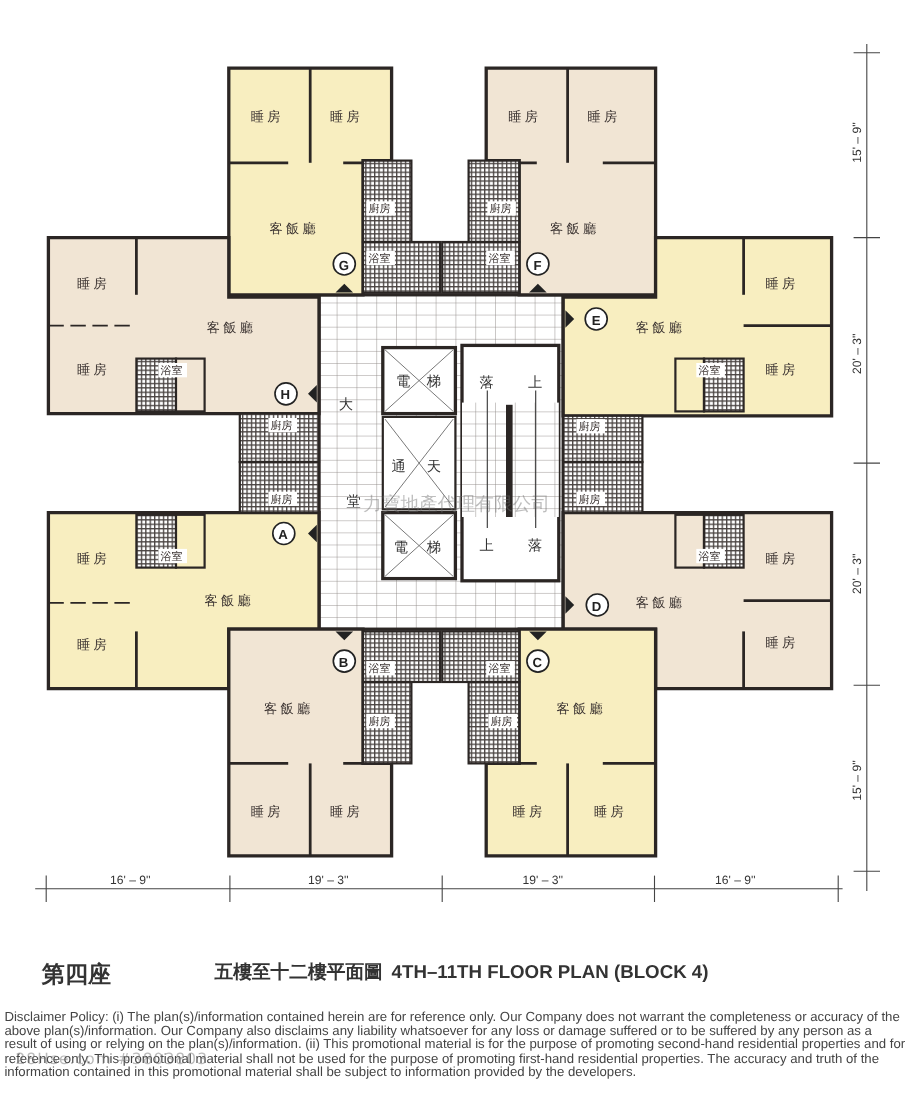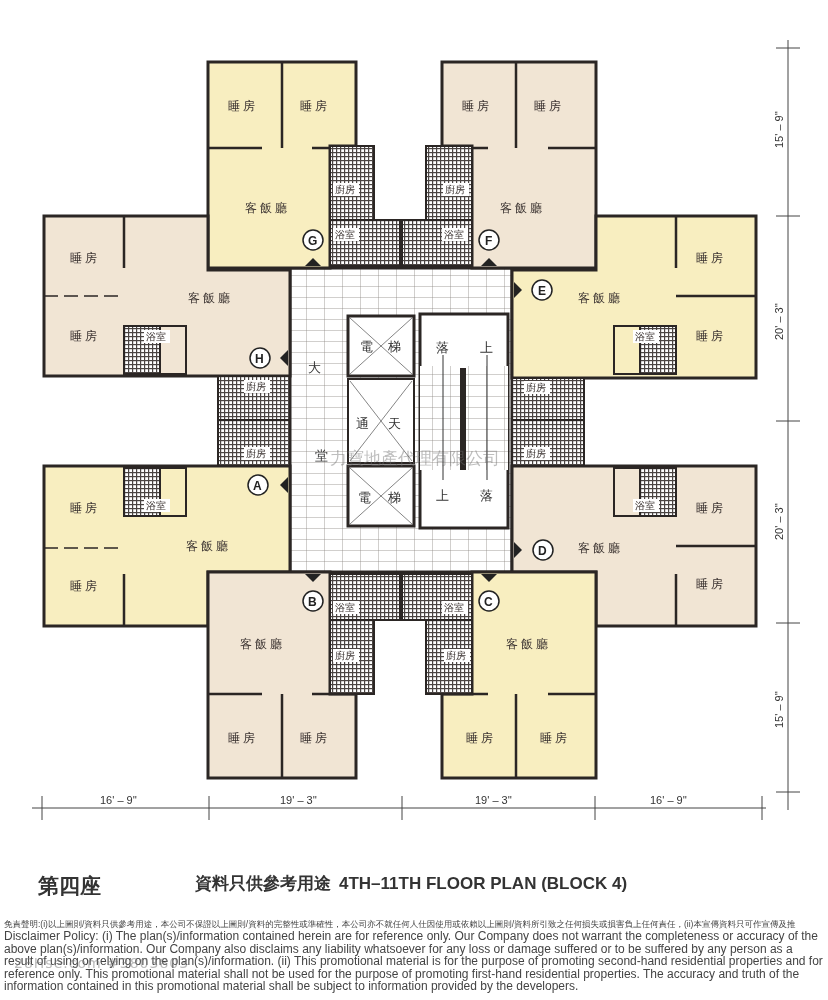--- a/index.html
+++ b/index.html
@@ -271,20 +271,19 @@
   <text class="dim" transform="translate(783,148) rotate(-90)">15' – 9''</text>
   <text class="dim" transform="translate(783,340) rotate(-90)">20' – 3''</text>
   <text class="dim" transform="translate(783,540) rotate(-90)">20' – 3''</text>
   <text class="dim" transform="translate(783,728) rotate(-90)">15' – 9''</text>
 
   <text class="wm" x="330" y="464">力寶地產代理有限公司</text>
 </svg>
 
 <div id="title-row">
   <span id="block-name">第四座</span>
-  <span id="plan-title"><span>資料只供參考用途</span><span id="plan-title-en">4TH–11TH FLOOR PLAN (BLOCK 4)</span></span>
+  <span id="plan-title"><span>五樓至十二樓平面圖</span><span id="plan-title-en">4TH–11TH FLOOR PLAN (BLOCK 4)</span></span>
 </div>
 
 <div id="disclaimer">
-  <div class="zh">免責聲明:(i)以上圖則/資料只供參考用途，本公司不保證以上圖則/資料的完整性或準確性，本公司亦不就任何人仕因使用或依賴以上圖則/資料所引致之任何損失或損害負上任何責任，(ii)本宣傳資料只可作宣傳及推</div>
   <div class="en">Disclaimer Policy: (i) The plan(s)/information contained herein are for reference only. Our Company does not warrant the completeness or accuracy of the above plan(s)/information. Our Company also disclaims any liability whatsoever for any loss or damage suffered or to be suffered by any person as a result of using or relying on the plan(s)/information. (ii) This promotional material is for the purpose of promoting second-hand residential properties and for reference only. This promotional material shall not be used for the purpose of promoting first-hand residential properties. The accuracy and truth of the information contained in this promotional material shall be subject to information provided by the developers.</div>
 </div>
 <div id="site-wm">28Hse.com #3803803</div>
 
 </body></html>

